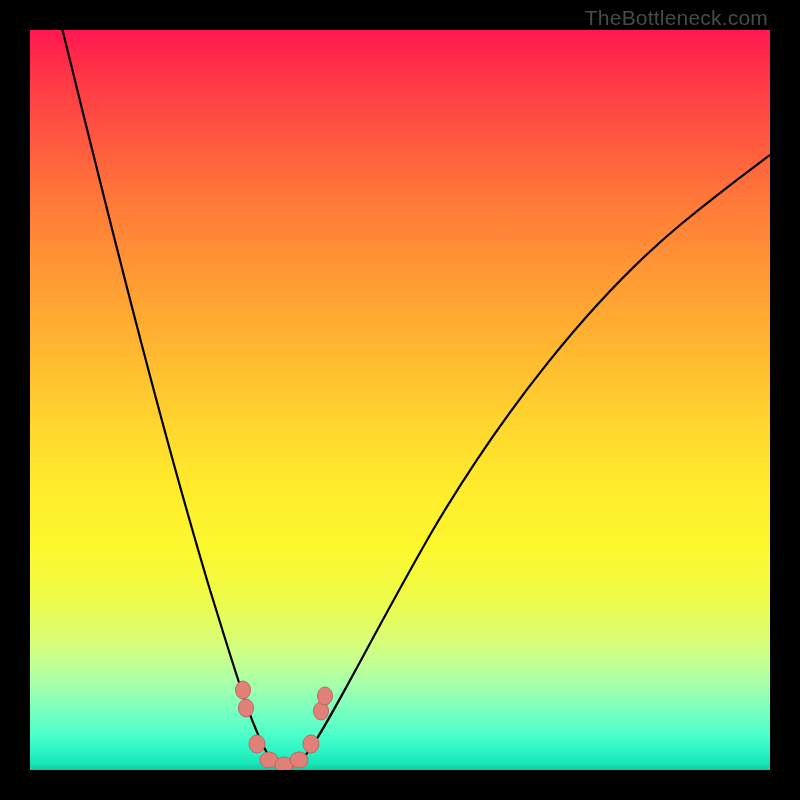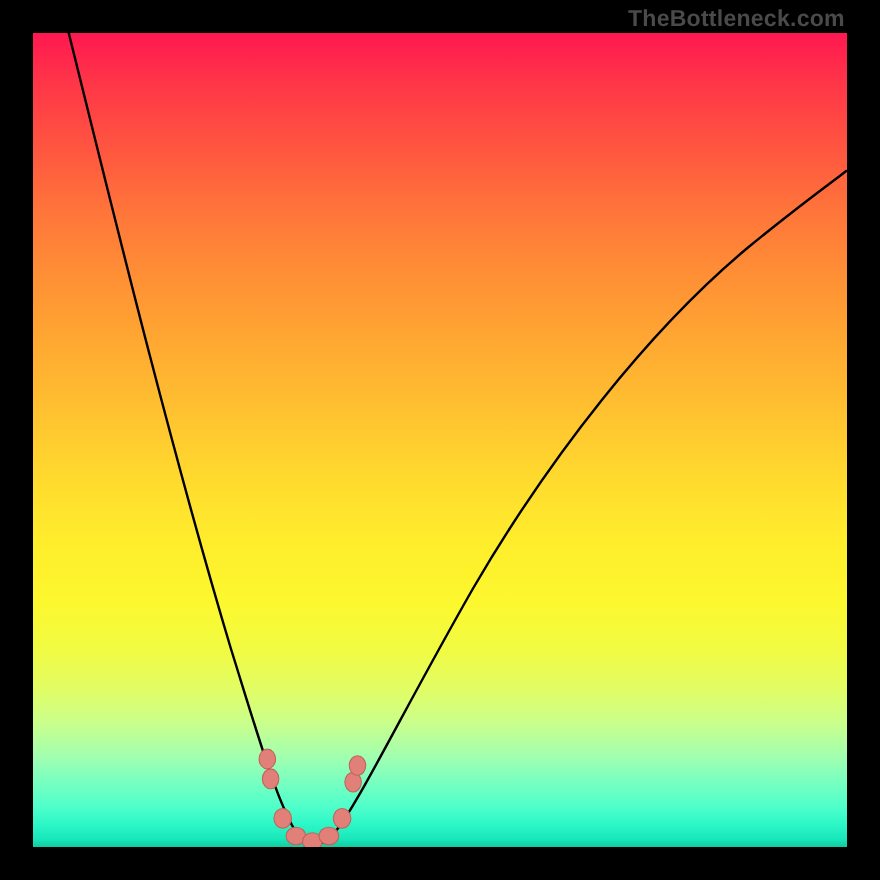--- a/index.html
+++ b/index.html
@@ -54,21 +54,21 @@
     top: 0;
     width: 740px;
     height: 740px;
   }
   .attribution {
     position: absolute;
     top: 6px;
     right: 32px;
     color: #4a4a4a;
     font-size: 21px;
-    font-weight: 700;
+    font-weight: 400;
     letter-spacing: 0.2px;
   }
 </style>
 </head>
 <body>
 
 <div class="plot-area">
   <div class="gradient-bg"></div>
   <svg class="curve-svg" viewBox="0 0 740 740">
     <path d="M 30 -10

